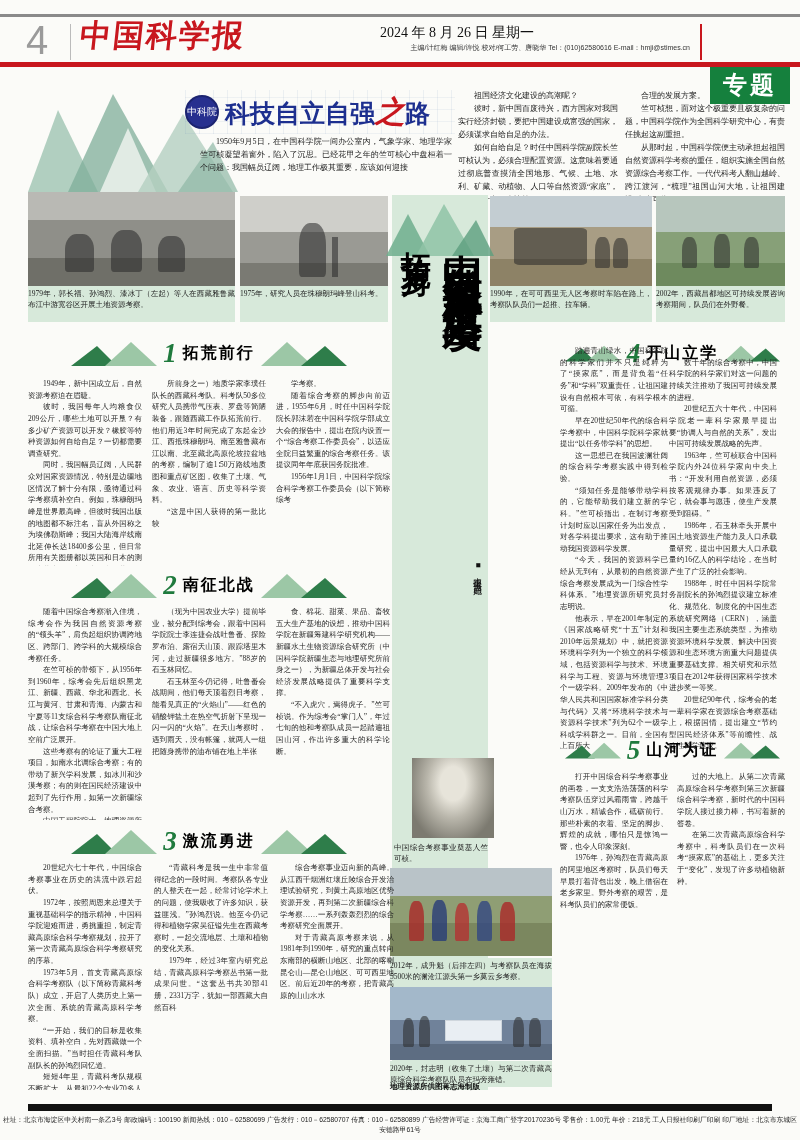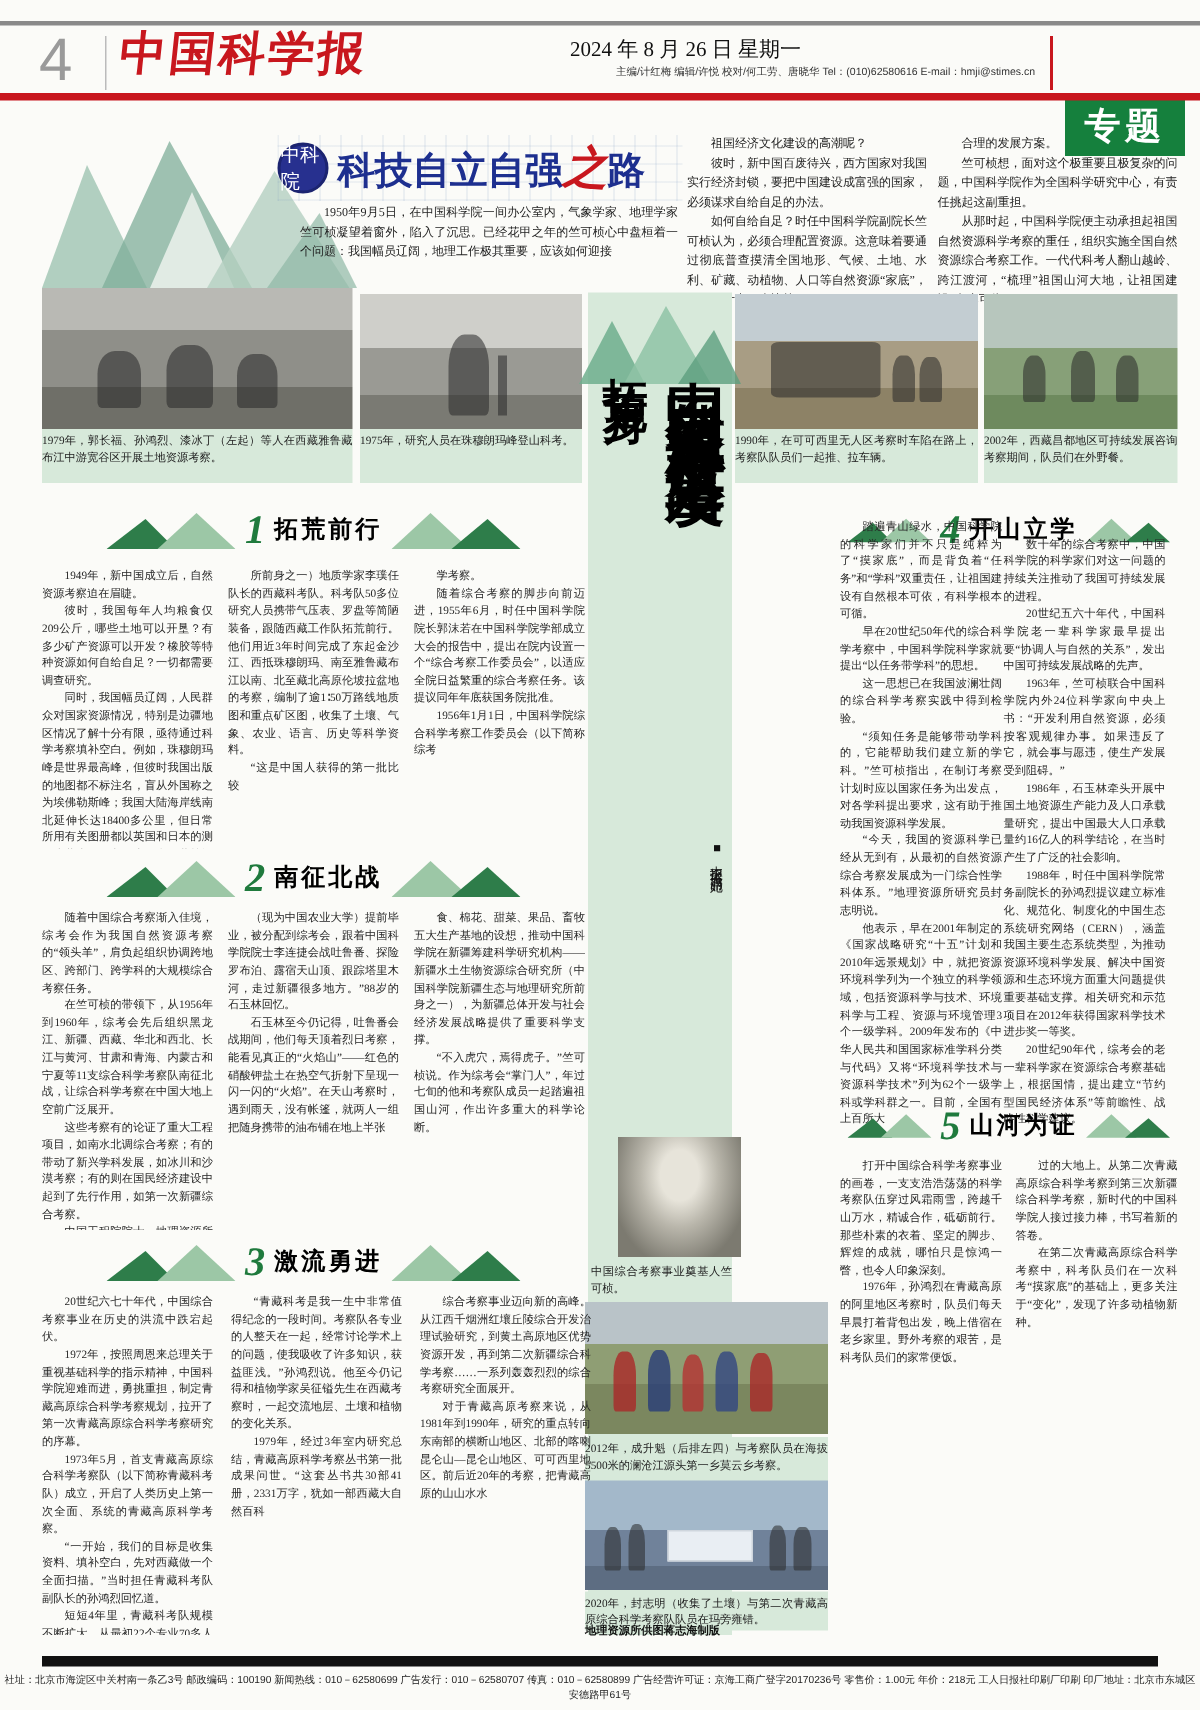--- a/index.html
+++ b/index.html
@@ -21,21 +21,21 @@
   .section-label{left:710px;top:22px;width:80px;height:38px;background:#15803d;color:#fff;
       font-size:24px;font-weight:bold;text-align:center;line-height:38px;letter-spacing:3px;margin-top:44px;}
 
   
   .mountain-art{left:28px;top:80px;width:210px;height:112px;overflow:hidden;}
   .banner{left:185px;top:90px;width:270px;height:44px;display:flex;align-items:center;
       background:
         repeating-linear-gradient(90deg,rgba(120,150,190,.12) 0 1px,transparent 1px 14px),
         repeating-linear-gradient(0deg,rgba(120,150,190,.10) 0 1px,transparent 1px 12px);}
   .cas-logo{width:30px;height:30px;border-radius:50%;background:#27308f;border:2px solid #1c2470;
-      color:#fff;font-size:13px;display:flex;align-items:center;justify-content:flex-end;flex:0 0 auto;}
+      color:#fff;font-size:10px;display:flex;align-items:center;justify-content:flex-end;flex:0 0 auto;}
   .banner-title{font-size:25px;font-weight:bold;color:#1d2f8f;margin-left:6px;white-space:nowrap;}
   .banner-zhi{color:#c8171e;font-style:italic;font-size:30px;font-family:"Liberation Serif",serif;}
   .intro-col{font-size:8px;line-height:1.62;text-align:justify;color:#1c1c1c;overflow:hidden;}
   .intro-1{left:200px;top:136px;width:252px;height:58px;}
   .intro-2{left:458px;top:90px;width:160px;height:112px;}
   .intro-3{left:625px;top:90px;width:160px;height:112px;}
 
   
   .ph{background:#999;}
   .ph-1979{left:28px;top:192px;width:207px;height:94px;

